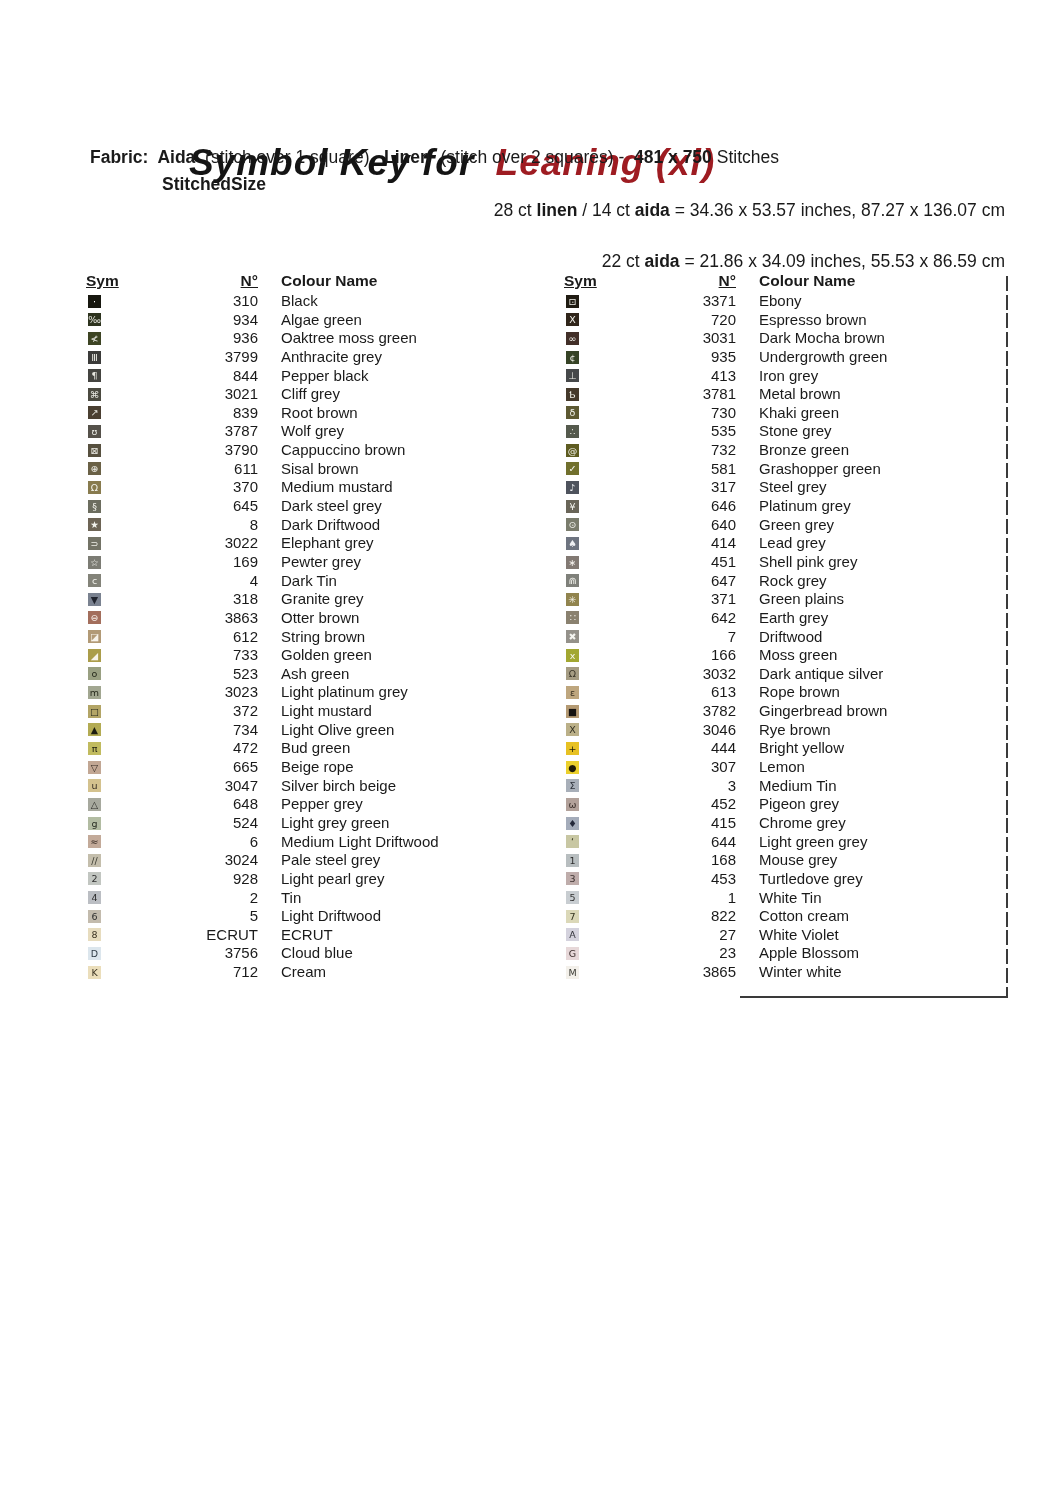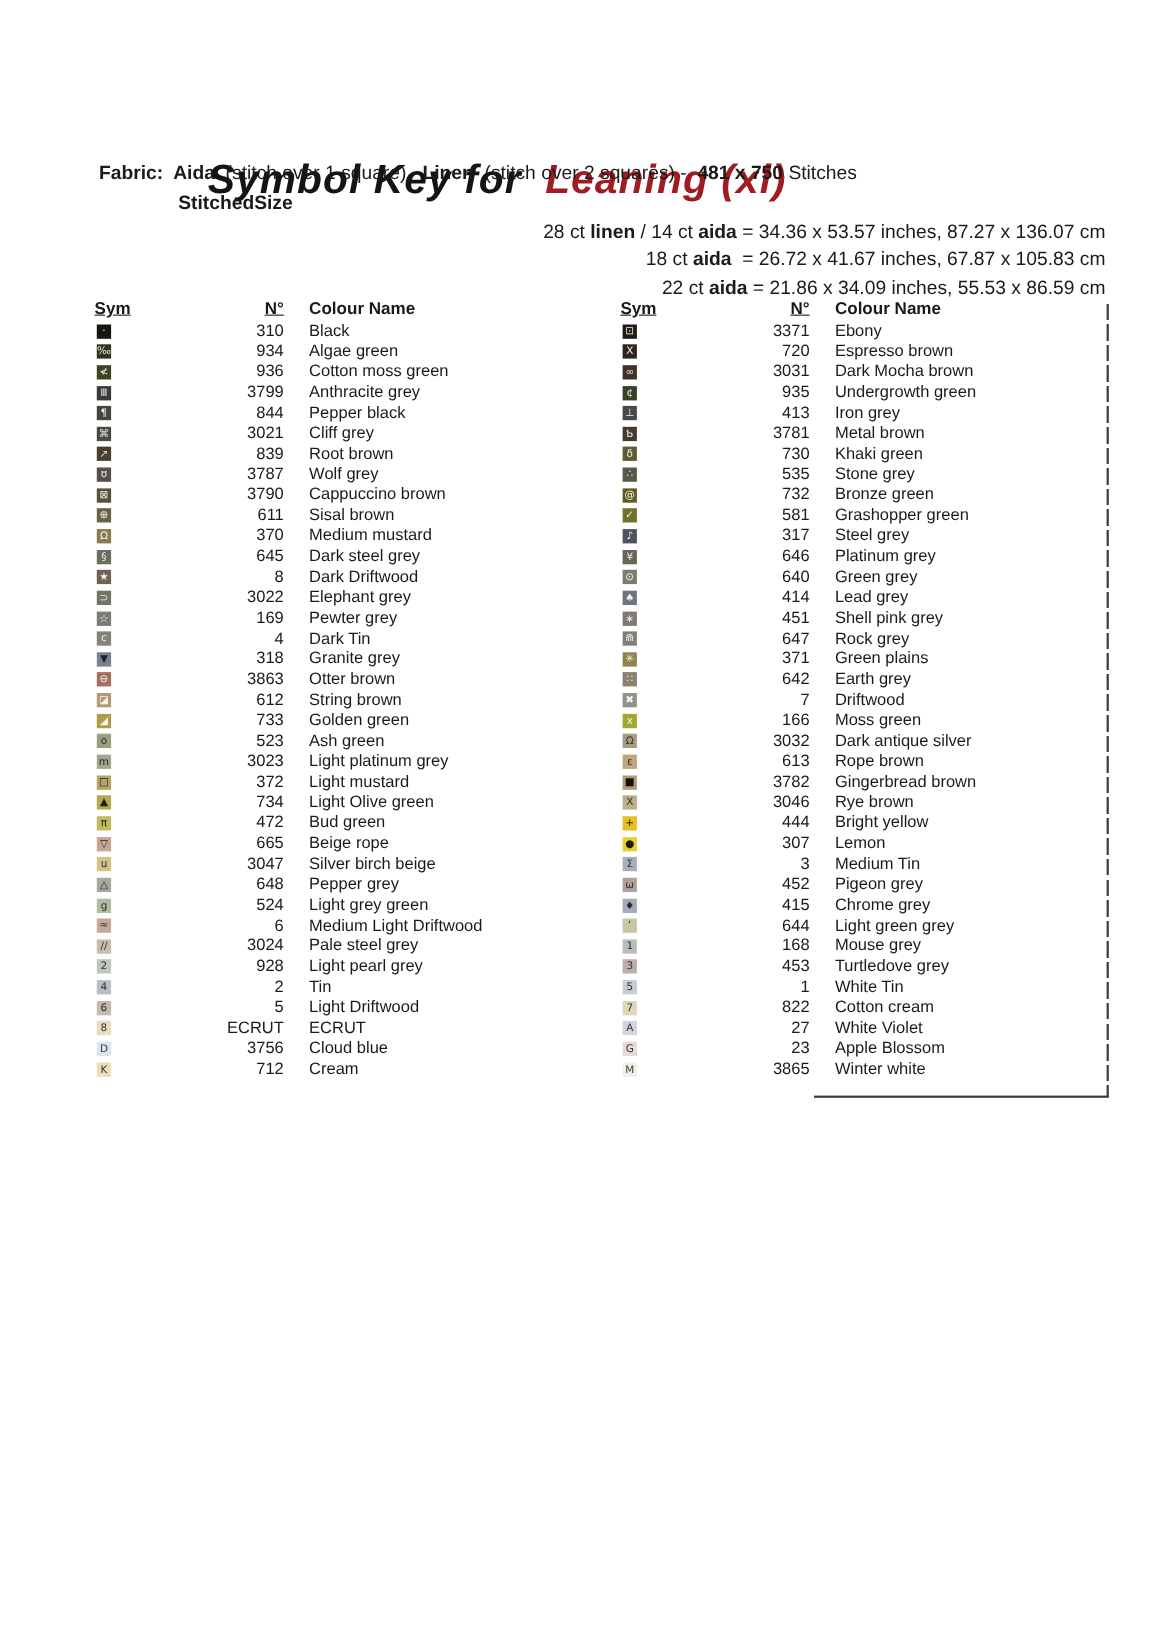--- a/index.html
+++ b/index.html
@@ -55,21 +55,20 @@
 <div class="page">
 
   <div class="title">
     <span class="title-prefix">Symbol Key for </span><span class="title-name" style="color: rgb(158, 28, 34);">Leaning (xl)</span>
   </div>
 
   <div class="fabric-line"><span style="font-weight: bold;">Fabric:  </span><span style="font-weight: bold;">Aida</span><span>  (stitch over 1 square)   </span><span style="font-weight: bold;">Linen</span><span>  (stitch over 2 squares) -  </span><span style="font-weight: bold;">481 x 750</span><span> Stitches</span></div>
 
   <div class="ss-label">StitchedSize</div>
   <div class="ss-line ss2"><span>28 ct </span><span style="font-weight: bold;">linen</span><span> / 14 ct </span><span style="font-weight: bold;">aida</span><span> = 34.36 x 53.57 inches, 87.27 x 136.07 cm</span></div>
-  <div class="ss-line ss3"><span>18 ct </span><span style="font-weight: bold;">aida</span><span>  = 26.72 x 41.67 inches, 67.87 x 105.83 cm</span></div>
   <div class="ss-line ss4"><span>22 ct </span><span style="font-weight: bold;">aida</span><span> = 21.86 x 34.09 inches, 55.53 x 86.59 cm</span></div>
 
   <div class="key-col key-left">
     <div class="khead">
       <span class="h-sym">Sym</span>
       <span class="h-num">N°</span>
       <span class="h-name">Colour Name</span>
     </div>
     <div class="krows" id="key-rows-left">
         <div class="krow">
@@ -78,21 +77,21 @@
           <span class="cname">Black</span>
         </div>
         <div class="krow">
           <span class="sym" style="background: rgb(45, 51, 30); color: rgb(233, 233, 226);">‰</span>
           <span class="num">934</span>
           <span class="cname">Algae green</span>
         </div>
         <div class="krow">
           <span class="sym" style="background: rgb(61, 68, 35); color: rgb(233, 233, 226);">≮</span>
           <span class="num">936</span>
-          <span class="cname">Cotton moss green</span>
+          <span class="cname">Oaktree moss green</span>
         </div>
         <div class="krow">
           <span class="sym" style="background: rgb(59, 59, 57); color: rgb(233, 233, 226);">Ⅲ</span>
           <span class="num">3799</span>
           <span class="cname">Anthracite grey</span>
         </div>
         <div class="krow">
           <span class="sym" style="background: rgb(68, 68, 64); color: rgb(233, 233, 226);">¶</span>
           <span class="num">844</span>
           <span class="cname">Pepper black</span>

